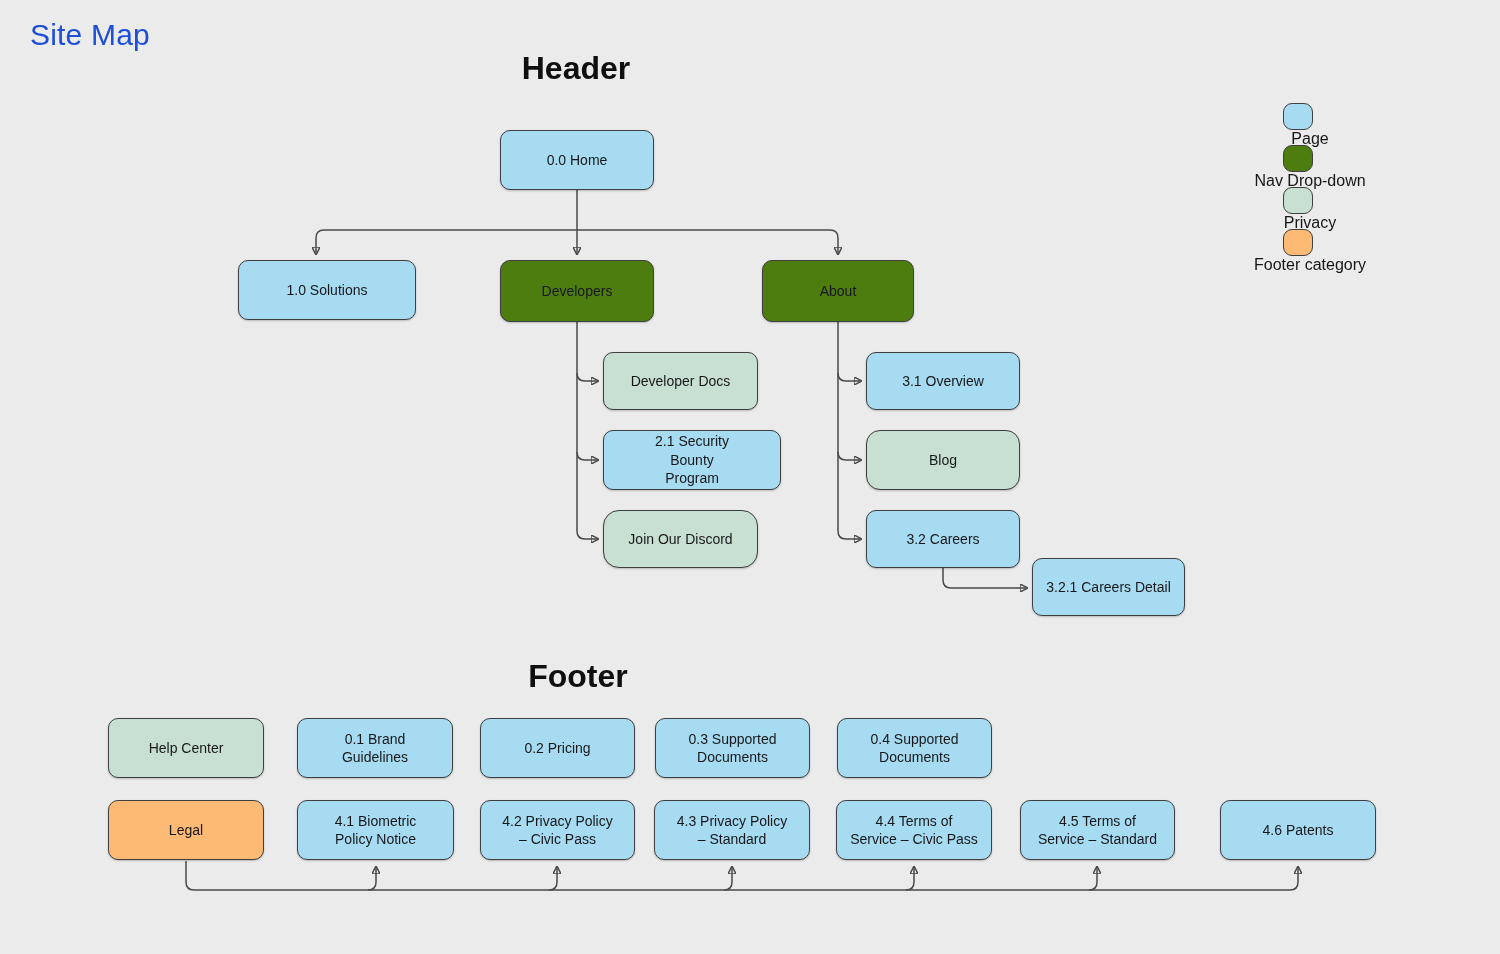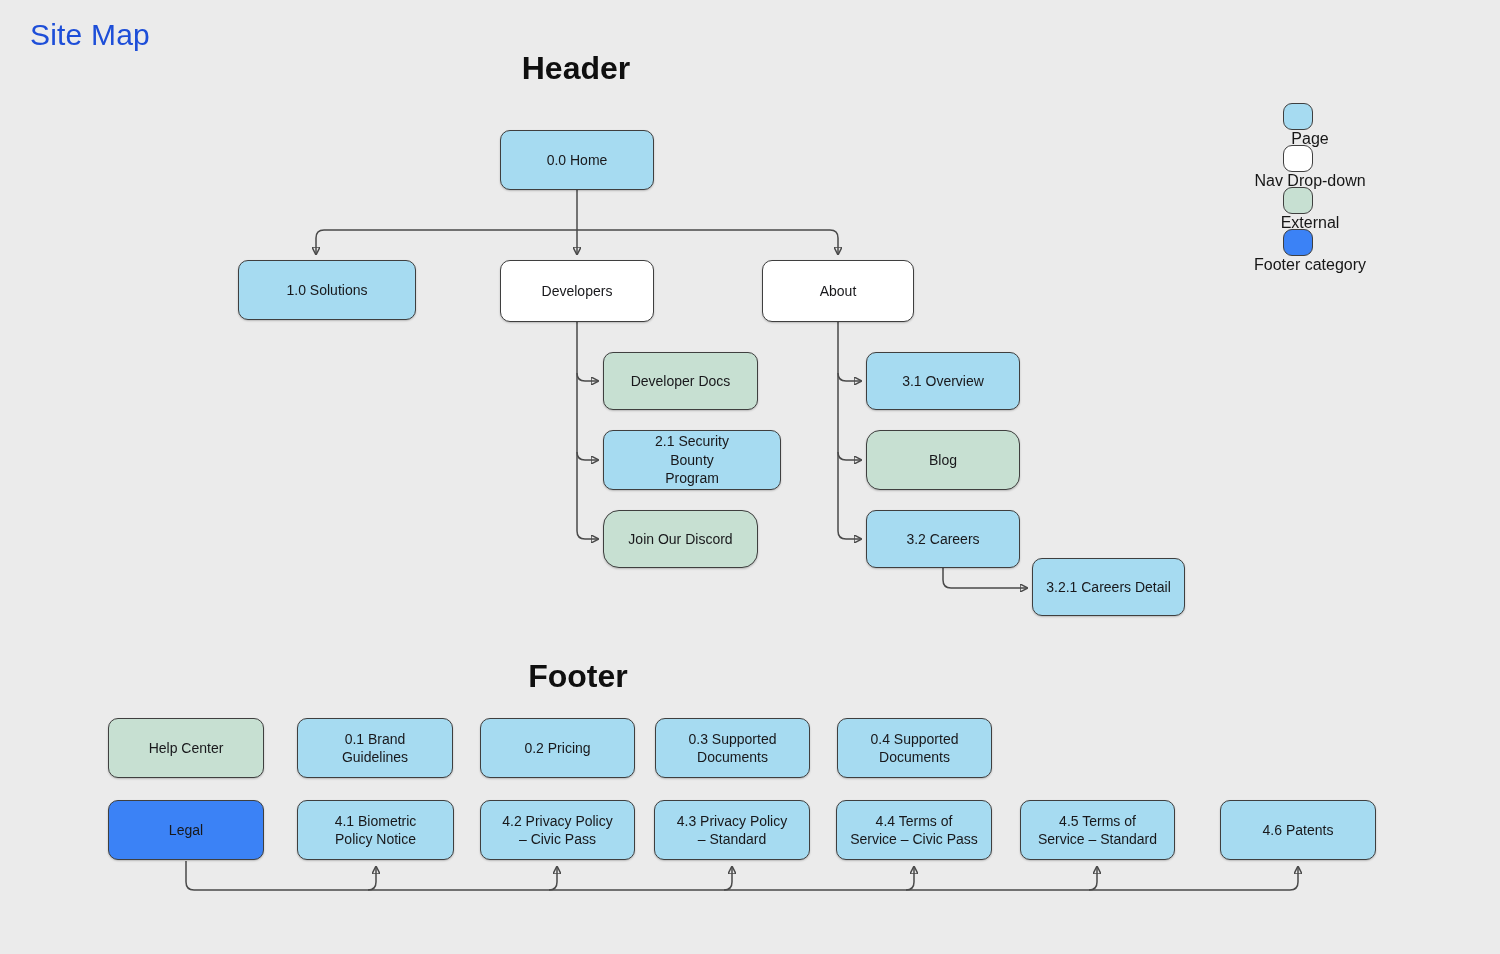--- a/index.html
+++ b/index.html
@@ -25,23 +25,23 @@
 
   .node{
     position:absolute;display:flex;align-items:center;justify-content:center;
     border:1.5px solid #3f3f3f;border-radius:10px;
     font-size:14px;line-height:1.32;text-align:center;color:#18181b;
     box-shadow:0 1px 2px rgba(0,0,0,.22);
     box-sizing:border-box;cursor:default;
   }
   .node .lbl{white-space:pre-line;padding:2px 8px;}
   .t-page{background:#a6dbf1;}
-  .t-nav{background:#ffffff;}
+  .t-nav{background:#4d7c0f;}
   .t-ext{background:#c7e0d2;}
-  .t-footercat{background:#3b82f6;}
+  .t-footercat{background:#fdba74;}
 
   
   #n-home{left:500px;top:130px;width:154px;height:60px;}
   #n-solutions{left:238px;top:260px;width:178px;height:60px;}
   #n-developers{left:500px;top:260px;width:154px;height:62px;}
   #n-about{left:762px;top:260px;width:152px;height:62px;}
   #n-developer-docs{left:603px;top:352px;width:155px;height:58px;}
   #n-security-bounty{left:603px;top:430px;width:178px;height:60px;text-align:center;}
   #n-join-discord{left:603px;top:510px;width:155px;height:58px;border-radius:16px;}
   #n-overview{left:866px;top:352px;width:154px;height:58px;}
@@ -194,19 +194,19 @@
   <div class="legend-row">
     <div class="swatch t-page"></div>
     <div class="legend-label">Page</div>
   </div>
   <div class="legend-row">
     <div class="swatch t-nav"></div>
     <div class="legend-label">Nav Drop-down</div>
   </div>
   <div class="legend-row">
     <div class="swatch t-ext"></div>
-    <div class="legend-label">External</div>
+    <div class="legend-label">Privacy</div>
   </div>
   <div class="legend-row">
     <div class="swatch t-footercat"></div>
     <div class="legend-label">Footer category</div>
   </div>
 </div>
 
 </body></html>

